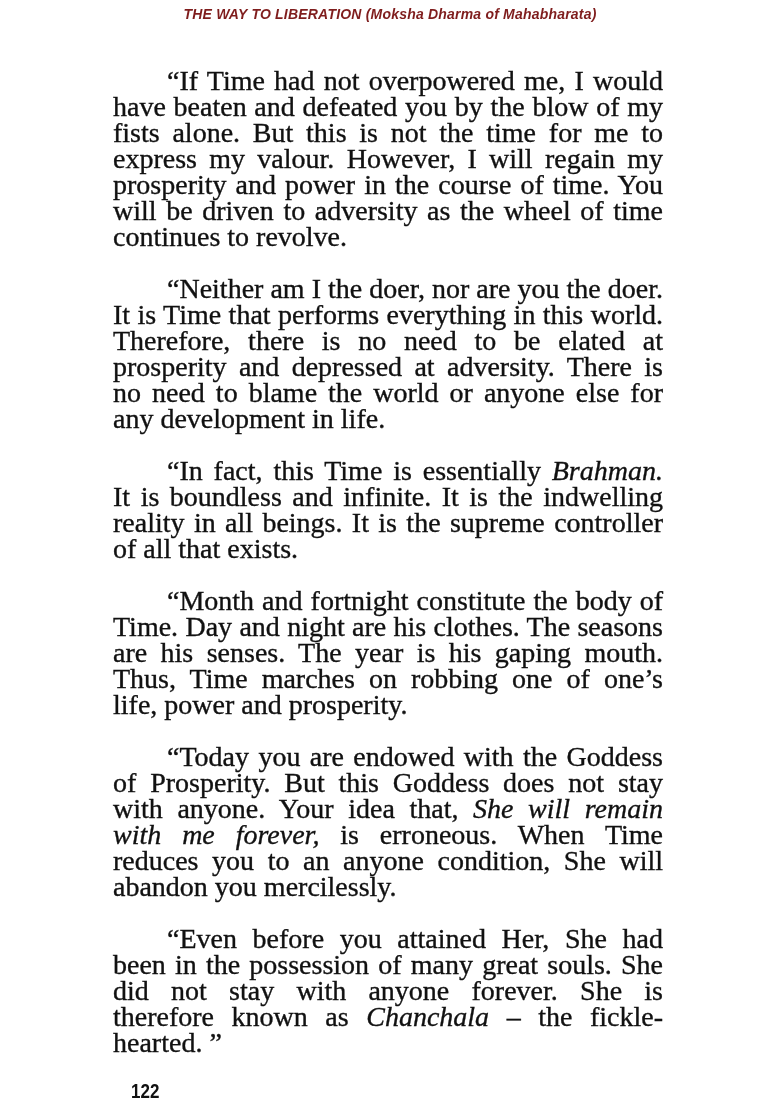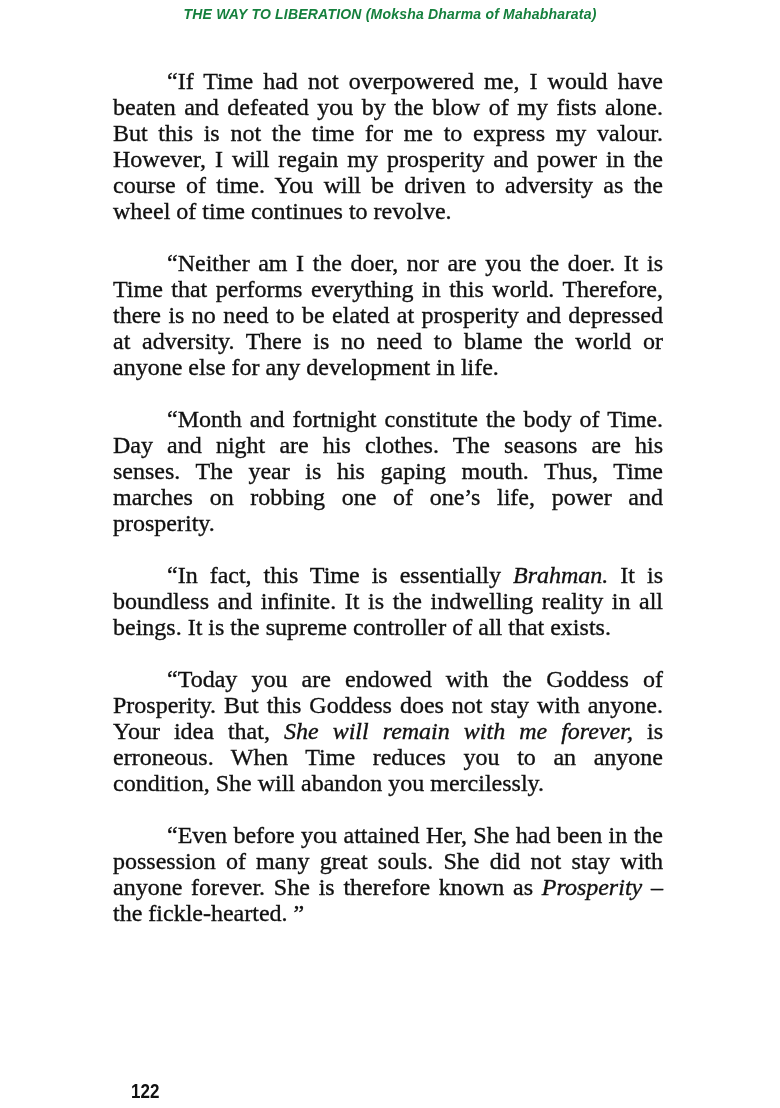--- a/index.html
+++ b/index.html
@@ -18,29 +18,29 @@
       position: absolute;
       top: 6px;
       left: 0;
       width: 780px;
       text-align: center;
       font-family: "Liberation Sans", sans-serif;
       font-weight: bold;
       font-style: italic;
       font-size: 14px;
       letter-spacing: 0.2px;
-      color: #15803d;
+      color: #7f1d1d;
     }
     .page-body {
       position: absolute;
       top: 68px;
       left: 113px;
       width: 550px;
       font-family: "Liberation Serif", serif;
-      font-size: 24px;
+      font-size: 28px;
       line-height: 26px;
       color: #111;
       -webkit-text-stroke: 0.35px #111;
     }
     .para {
       margin: 0 0 26px 0;
       text-align: justify;
       text-indent: 54px;
       hyphens: none;
     }
@@ -63,26 +63,26 @@
 <div class="running-header">THE WAY TO LIBERATION (Moksha Dharma of Mahabharata)</div>
 
 <div class="page-body">
   <p class="para">
     <span>“If Time had not overpowered me, I would have beaten and defeated you by the blow of my fists alone. But this is not the time for me to express my valour. However, I will regain my prosperity and power in the course of time. You will be driven to adversity as the wheel of time continues to revolve.</span>
   </p>
   <p class="para">
     <span>“Neither am I the doer, nor are you the doer. It is Time that performs everything in this world. Therefore, there is no need to be elated at prosperity and depressed at adversity. There is no need to blame the world or anyone else for any development in life.</span>
   </p>
   <p class="para">
-    <span>“Month and fortnight constitute the body of Time. Day and night are his clothes. The seasons are his senses. The year is his gaping mouth. Thus, Time marches on robbing one of one’s life, power and prosperity.</span>
+    <span>“In fact, this Time is essentially </span><em>Brahman.</em><span> It is boundless and infinite. It is the indwelling reality in all beings. It is the supreme controller of all that exists.</span>
   </p>
   <p class="para">
-    <span>“In fact, this Time is essentially </span><em>Brahman.</em><span> It is boundless and infinite. It is the indwelling reality in all beings. It is the supreme controller of all that exists.</span>
+    <span>“Month and fortnight constitute the body of Time. Day and night are his clothes. The seasons are his senses. The year is his gaping mouth. Thus, Time marches on robbing one of one’s life, power and prosperity.</span>
   </p>
   <p class="para">
     <span>“Today you are endowed with the Goddess of Prosperity. But this Goddess does not stay with anyone. Your idea that, </span><em>She will remain with me forever,</em><span> is erroneous. When Time reduces you to an anyone condition, She will abandon you mercilessly.</span>
   </p>
   <p class="para">
-    <span>“Even before you attained Her, She had been in the possession of many great souls. She did not stay with anyone forever. She is therefore known as </span><em>Prosperity</em><span> – the fickle-hearted. ”</span>
+    <span>“Even before you attained Her, She had been in the possession of many great souls. She did not stay with anyone forever. She is therefore known as </span><em>Chanchala</em><span> – the fickle-hearted. ”</span>
   </p>
 </div>
 
 <div class="page-number">122</div>
 
 </body></html>

